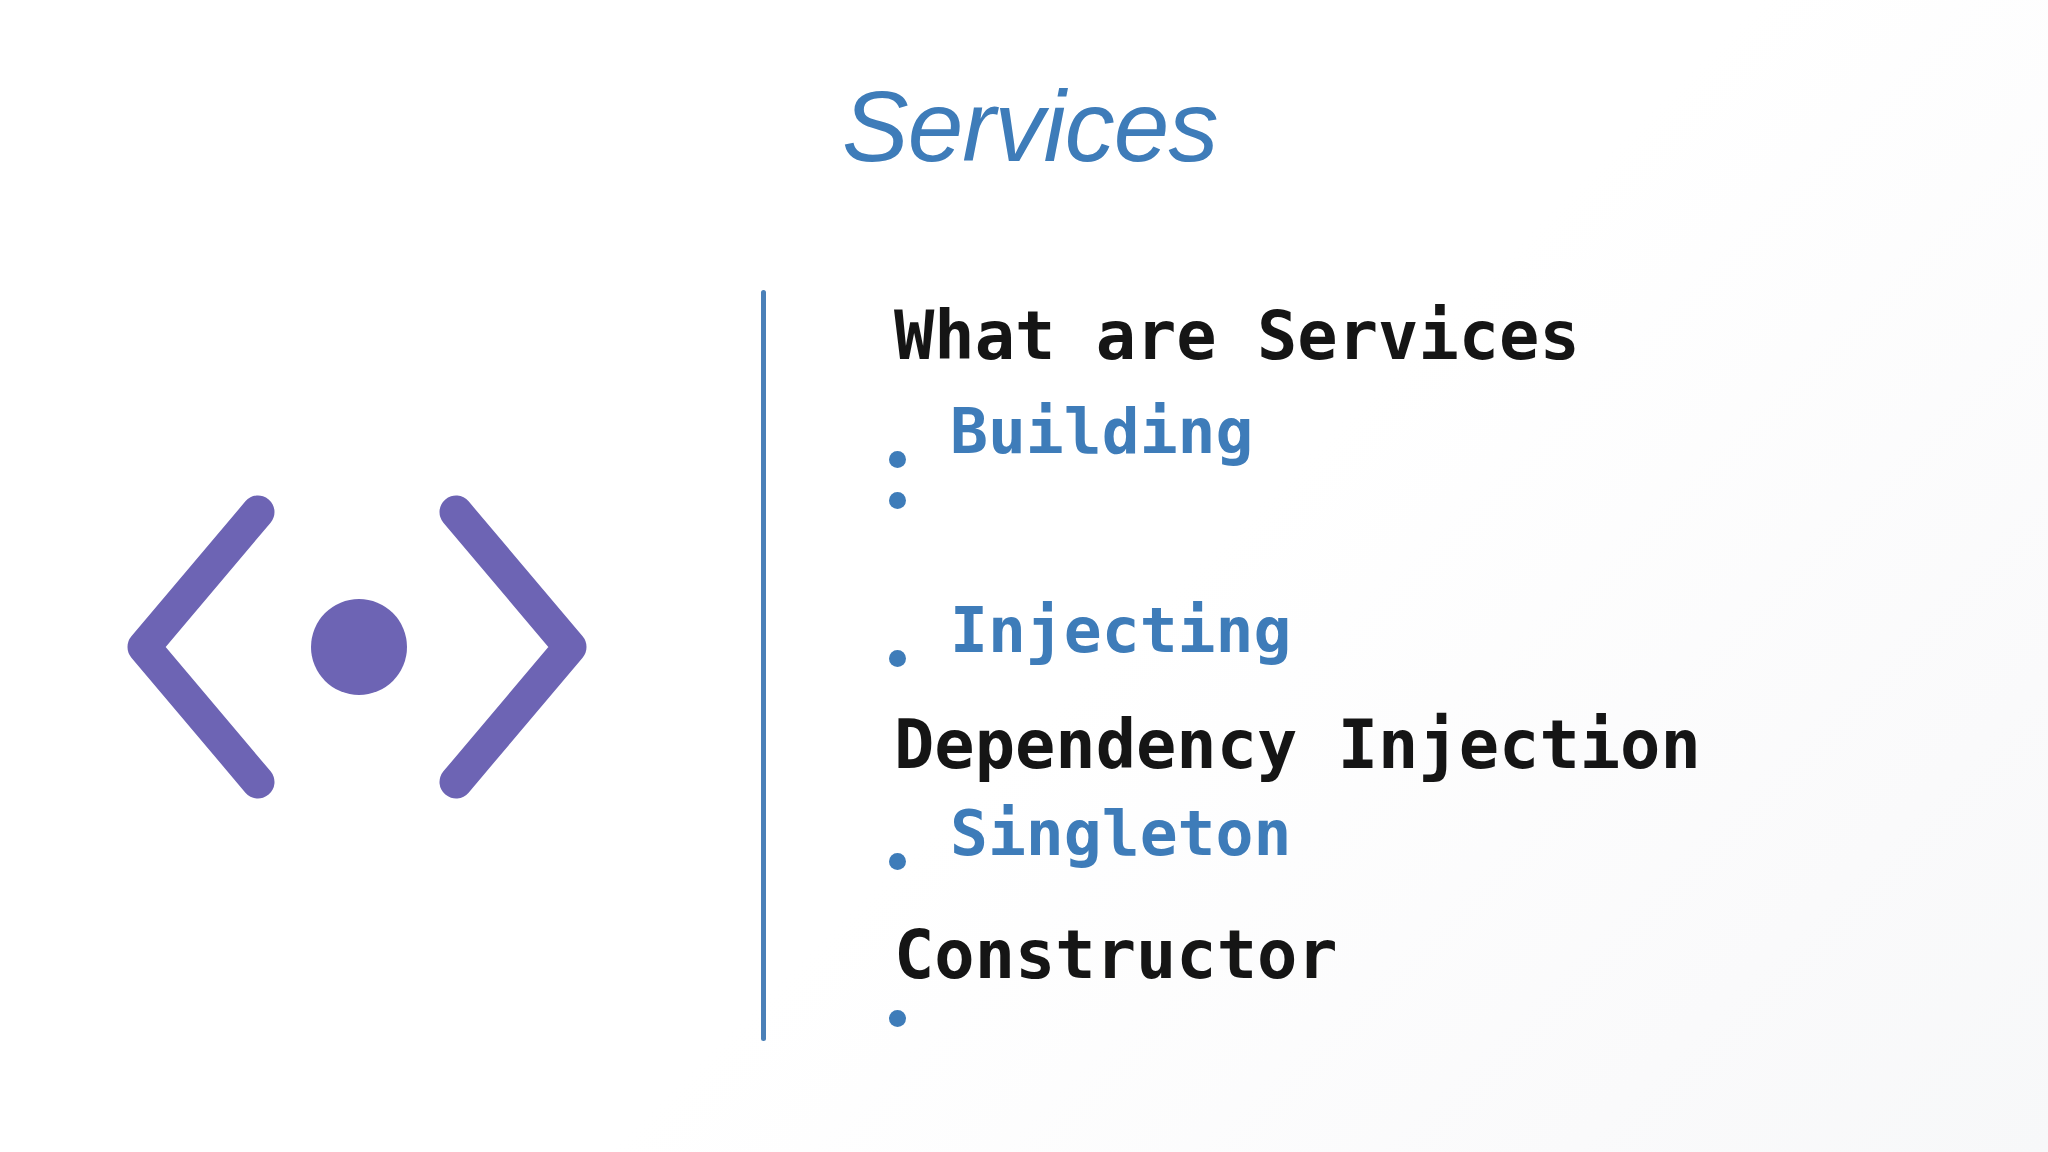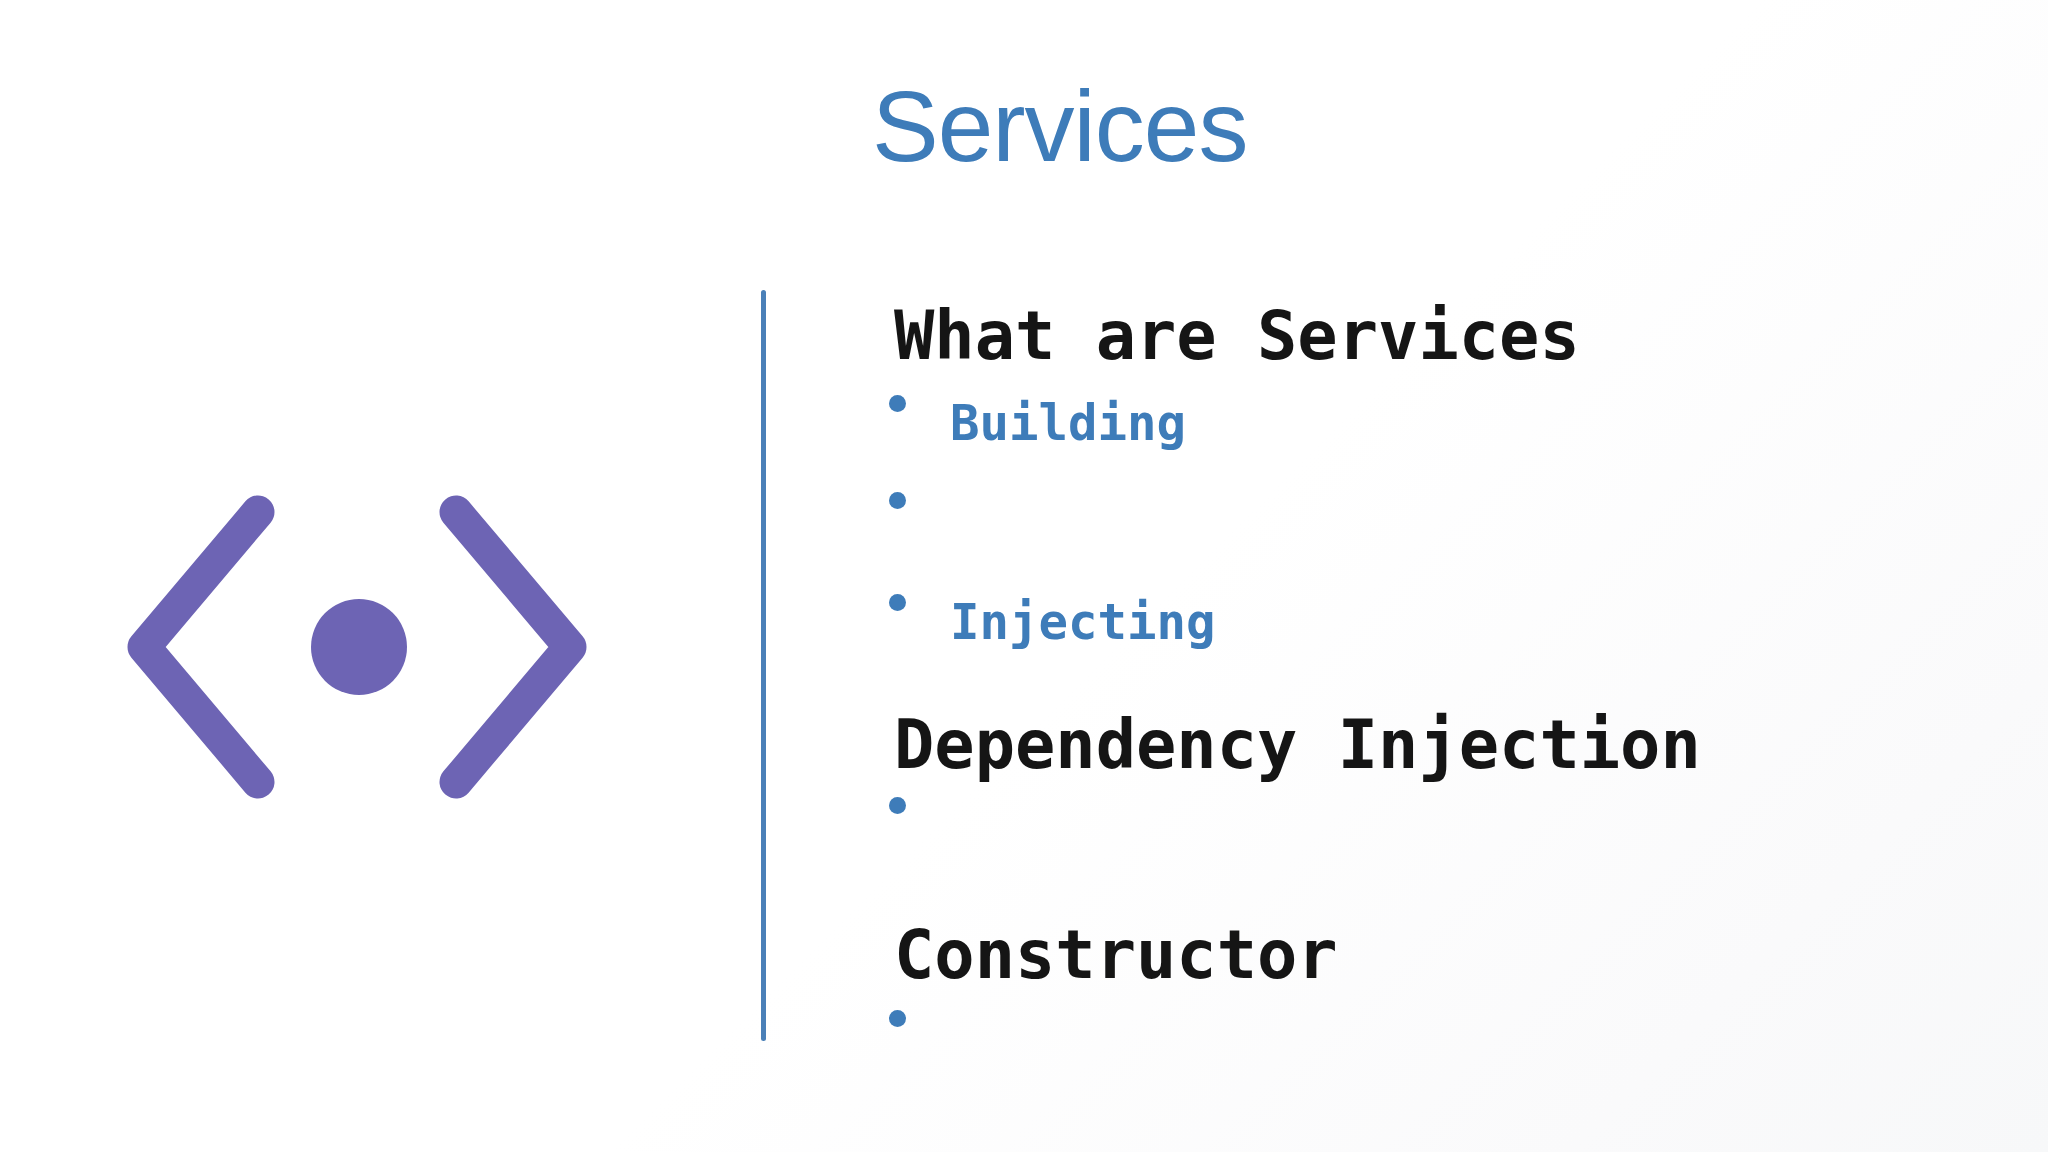--- a/index.html
+++ b/index.html
@@ -11,28 +11,29 @@
     width: 2048px;
     height: 1152px;
     overflow: hidden;
     background: linear-gradient(135deg, #ffffff 55%, #fafafb 85%, #f7f8f9 100%);
     font-family: "Liberation Sans", sans-serif;
   }
 
   
   .slide-title {
     position: absolute;
-    left: 872px;
+    left: 842px;
     top: 76px;
     margin: 0;
     font-size: 100px;
     font-weight: 400;
     line-height: 1;
     letter-spacing: -1px;
     color: #3E7CB9;
+    font-style: italic;
   }
 
   
   .code-icon {
     position: absolute;
     left: 122px;
     top: 492px;
     width: 470px;
     height: 310px;
   }
@@ -69,24 +70,24 @@
     line-height: normal;
     color: #151515;
     white-space: nowrap;
   }
 
   
   .bullet {
     position: absolute;
     left: 878px;
     display: flex;
-    align-items: flex-start;
+    align-items: flex-end;
     font-family: "DejaVu Sans Mono", monospace;
     font-weight: 700;
-    font-size: 49px;
+    font-size: 63px;
     line-height: normal;
     color: #3E7CB9;
     white-space: nowrap;
   }
   .bullet .dot {
     flex: 0 0 auto;
     width: 17px;
     height: 17px;
     margin-left: 11px;
     margin-right: 44px;
@@ -124,20 +125,21 @@
 
     <div class="bullet" style="top:594px">
       <span class="dot"></span>
       <span>Injecting</span>
     </div>
 
     <h2 class="heading" style="top:690px">Dependency Injection</h2>
 
     <div class="bullet" style="top:797px">
       <span class="dot"></span>
+      <span>Singleton</span>
     </div>
 
     <h2 class="heading" style="top:900px">Constructor</h2>
 
     <div class="bullet" style="top:1010px">
       <span class="dot"></span>
     </div>
 
   </section>
 </div>

